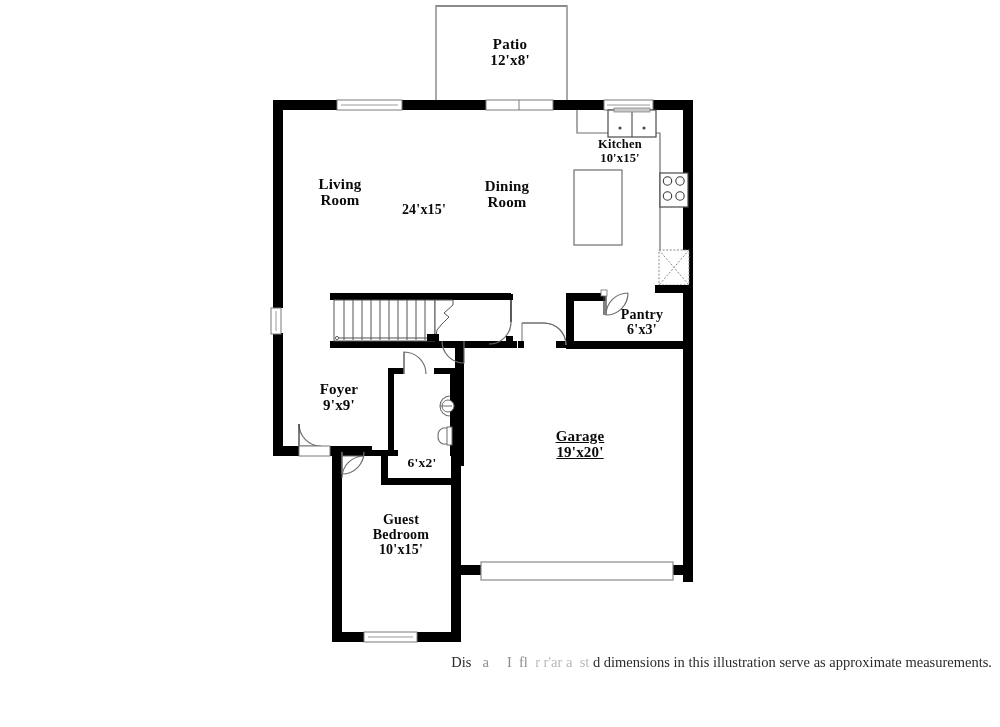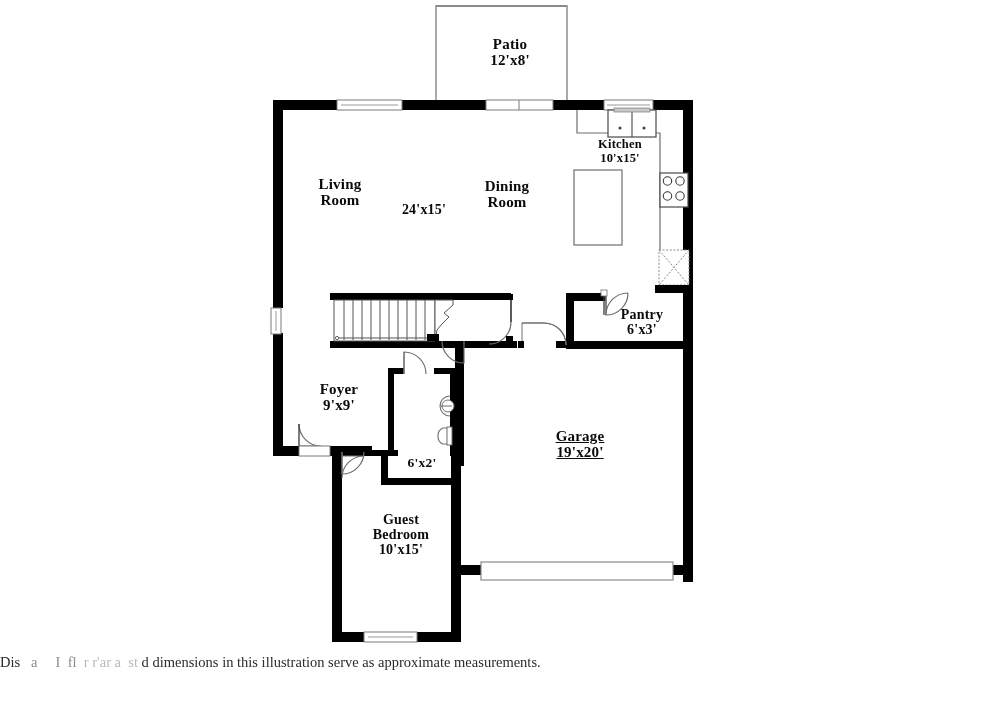--- a/index.html
+++ b/index.html
@@ -45,21 +45,21 @@
   .lbl-foyer      { left: 292px; top: 381px; width: 94px;  font-size: 15px; }
   .lbl-bath       { left: 380px; top: 456px; width: 84px;  font-size: 13.5px; }
   .lbl-garage     { left: 528px; top: 428px; width: 104px; font-size: 15px; text-decoration: underline; }
   .lbl-guest      { left: 352px; top: 512px; width: 98px;  font-size: 14px; }
 
   #disclaimer {
     position: absolute;
     left: 0;
     top: 652px;
     width: 992px;
-    text-align: left;
+    text-align: right;
     font-family: "Liberation Serif", "DejaVu Serif", serif;
     font-size: 14.5px;
     color: #2b2b2b;
     line-height: 1.44;
   }
   #disclaimer .dline { display: block; }
   #disclaimer .faded {
     color: #b9b9b9;
   }
   #disclaimer .semi {

